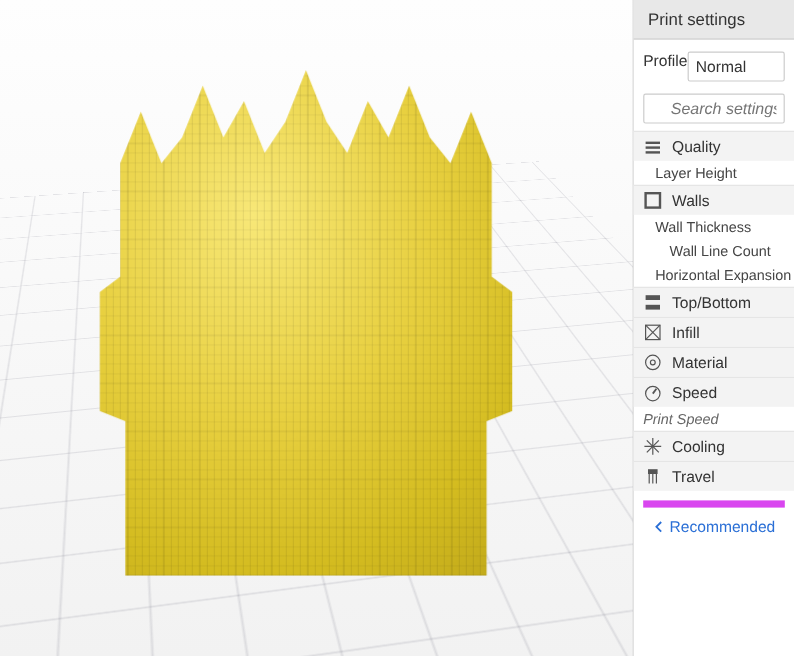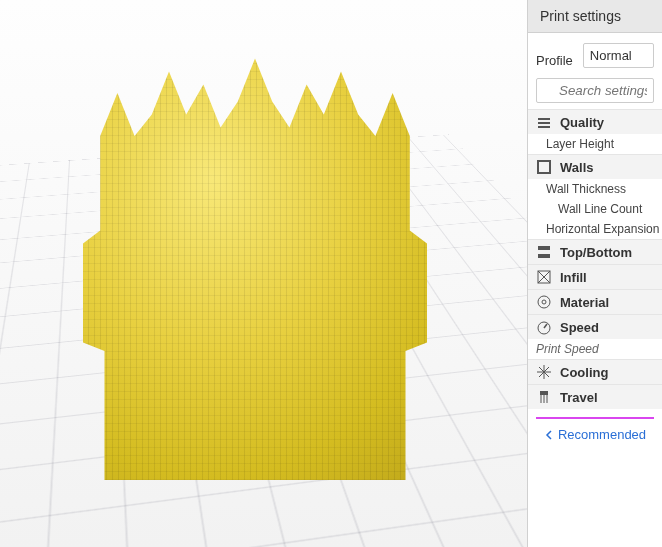--- a/index.html
+++ b/index.html
@@ -63,22 +63,21 @@
   }
   .panel-title {
     padding: 8px 12px;
     background: #e8e8e8;
     border-bottom: 1px solid #d0d0d0;
     font-size: 14px;
   }
   .profile-row {
     padding: 10px 8px;
     display: flex;
-    align-items: flex-end;
-    gap: 10px;
+    align-items: flex-start;
   }
   .profile-label { flex:0 0 auto; }
   .profile-select {
     flex:1; min-width:0;
     border:1px solid #ccc;
     padding:4px 6px;
     border-radius:2px;
     background:#fff;
     overflow:hidden; white-space:nowrap;
   }
@@ -100,38 +99,38 @@
     width:12px; height:12px;
     color:#888;
   }
   
   .section {
     display:flex; align-items:center;
     padding:4px 8px;
     gap:8px;
     background:#f3f3f3;
     border-top:1px solid #e5e5e5;
-    font-weight:bold;
+    font-weight:normal;
   }
   .section .ico { width:16px; height:16px; flex:0 0 16px; color:#555; }
   .sub {
     padding:3px 20px 3px 18px;
     font-size:12px;
     color:#444;
     white-space:nowrap; overflow:hidden;
   }
   .sub.deep { padding-left:30px; }
   .sub.italic { font-style: italic; padding-left:8px; color:#666; }
   
   .recommended {
     margin:8px;
     padding:8px 4px;
     text-align:center;
     color:#2a6fd6;
-    border-top:2px solid #d946ef;
+    border-top:6px solid #d946ef;
     display:flex; align-items:center; justify-content:center; gap:4px;
     font-size:13px;
   }
   .chev { width:10px; height:10px; }
 
   svg { display:block; }
 </style>
 </head>
 <body>
 

